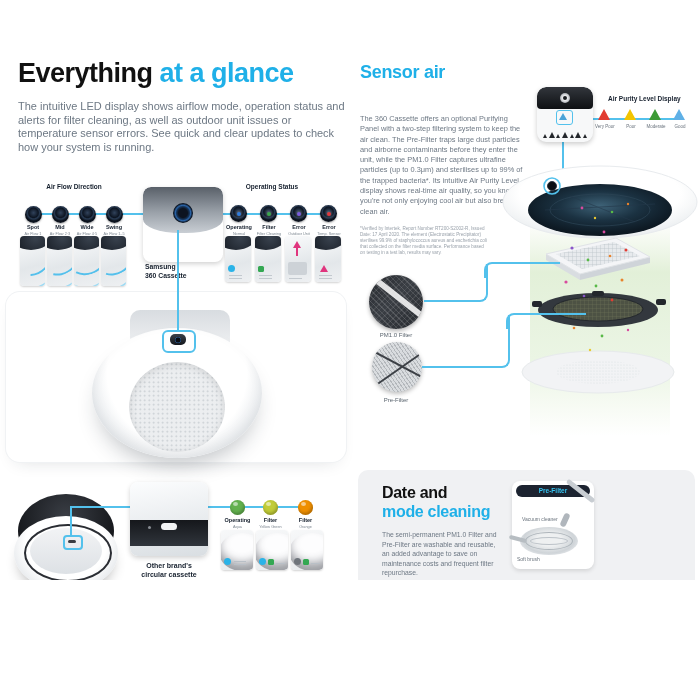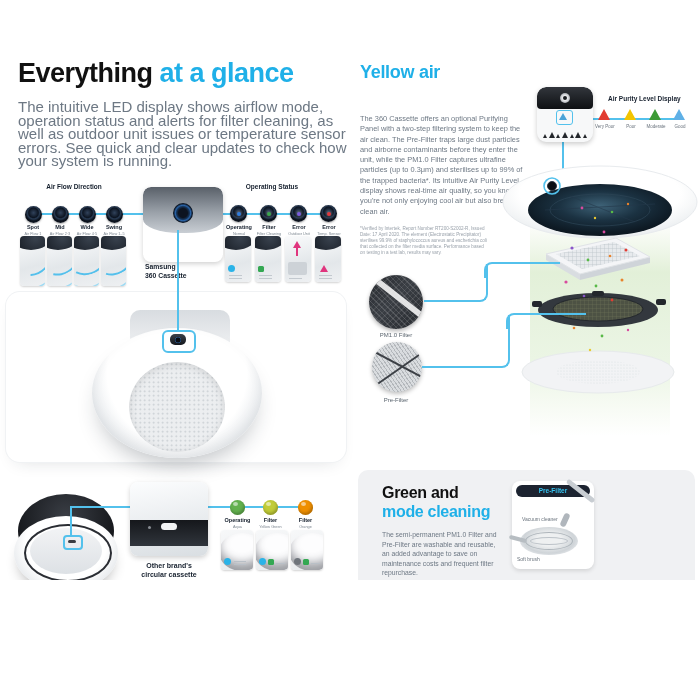--- a/index.html
+++ b/index.html
@@ -142,21 +142,21 @@
 </style>
 </head>
 <body>
 
 <div class="page">
 
   <div class="abs h-main" style="left:18px;top:58px;">
     <span>Everything</span>
     <span class="accent">at a glance</span>
   </div>
-  <div class="abs body-txt" style="left:18px;top:100px;width:332px;font-size:15px;line-height:13.5px;">The intuitive LED display shows airflow mode, operation status and alerts for filter cleaning, as well as outdoor unit issues or temperature sensor errors. See quick and clear updates to check how your system is running.</div>
+  <div class="abs body-txt" style="left:18px;top:100px;width:332px;font-size:11px;line-height:13.5px;">The intuitive LED display shows airflow mode, operation status and alerts for filter cleaning, as well as outdoor unit issues or temperature sensor errors. See quick and clear updates to check how your system is running.</div>
 
   <div class="abs grp-title" style="left:18px;top:183px;width:112px;">Air Flow Direction</div>
   <div class="abs cline" style="left:33px;top:213px;width:112px;height:2px;z-index:1;"></div>
   <div class="abs knob" style="left:25px;top:206px;"></div>
   <div class="abs knob" style="left:52px;top:206px;"></div>
   <div class="abs knob" style="left:79px;top:206px;"></div>
   <div class="abs knob" style="left:106px;top:206px;"></div>
 
   <div class="abs icon-cap" style="left:17px;top:225px;width:32px;">
     <span class="l1">Spot</span>
@@ -280,21 +280,21 @@
     <span class="prod-back" style="left:124px;top:18px;width:100px;height:42px;"></span>
     <span class="prod-ring" style="left:86px;top:36px;width:170px;height:130px;"></span>
     <span class="prod-mesh" style="left:123px;top:70px;width:96px;height:90px;"></span>
     <span class="prod-lens" style="left:164px;top:42px;width:16px;height:11px;">
         <i></i>
       </span>
   </div>
   <div class="abs cbox" style="left:162px;top:330px;width:30px;height:19px;z-index:4;"></div>
 
   <div class="abs h-sub" style="left:360px;top:62px;">
-    <span class="accent" style="display:block;">Yellow air</span>
+    <span class="accent" style="display:block;">Sensor air</span>
   </div>
   <div class="abs body-txt" style="left:360px;top:114px;width:166px;font-size:7.4px;line-height:10.3px;">The 360 Cassette offers an optional Purifying Panel with a two-step filtering system to keep the air clean. The Pre-Filter traps large dust particles and airborne contaminants before they enter the unit, while the PM1.0 Filter captures ultrafine particles (up to 0.3μm) and sterilises up to 99% of the trapped bacteria*. Its intuitive Air Purity Level display shows real-time air quality, so you know you're not only enjoying cool air but also breathing clean air.</div>
   <div class="abs" style="left:360px;top:226px;width:130px;font-size:4.6px;line-height:6px;color:#9aa2ab;">*Verified by Intertek, Report Number RT200-S2002-R, Issued Date: 17 April 2020. The element (Electrostatic Precipitator) sterilises 99.9% of staphylococcus aureus and escherichia coli that collected on the filter media surface. Performance based on testing in a test lab, results may vary.</div>
 
   <div class="abs apu" style="left:537px;top:87px;width:56px;height:55px;">
     <span class="apu-top"></span>
       <span class="apu-lens">
         <i></i>
       </span>
     <span class="apu-tris">
@@ -470,21 +470,21 @@
     </div>
   <div class="abs obmini" style="left:291px;top:530px;width:32px;height:40px;">
     <span class="ringimg"></span>
     <span class="badge b-circle" style="left:3px;bottom:5px;background:#6f757c;"></span>
     <span class="badge b-square" style="left:12px;bottom:5px;background:#34a853;"></span>
     <span style="position:absolute;left:20px;bottom:6px;width:9px;height:1.5px;background:#b9c0c7;"></span>
     </div>
 
   <div class="abs gray-panel" style="left:358px;top:470px;width:337px;height:121px;"></div>
   <div class="abs h-mini" style="left:382px;top:483px;">
-    <span style="display:block;">Green and</span>
+    <span style="display:block;">Date and</span>
     <span class="accent" style="display:block;">mode cleaning</span>
   </div>
   <div class="abs body-txt" style="left:382px;top:530px;width:118px;font-size:6.8px;line-height:9.6px;">The semi-permanent PM1.0 Filter and Pre-Filter are washable and reusable, an added advantage to save on maintenance costs and frequent filter repurchase.</div>
 
   <div class="abs clean-card" style="left:512px;top:481px;width:82px;height:88px;">
     <span class="pill-hdr">Pre-Filter</span>
     <span class="hose" style="right:0px;top:18px;width:34px;height:5px;transform:rotate(38deg);transform-origin:right center;"></span>
     <span class="hose" style="right:26px;top:32px;width:6px;height:14px;transform:rotate(24deg);background:#b0b6bc;"></span>
     <span class="disc" style="left:8px;top:46px;width:58px;height:28px;"></span>
     <span class="hose" style="left:-3px;top:56px;width:18px;height:4px;transform:rotate(14deg);background:#b7bdc2;"></span>

